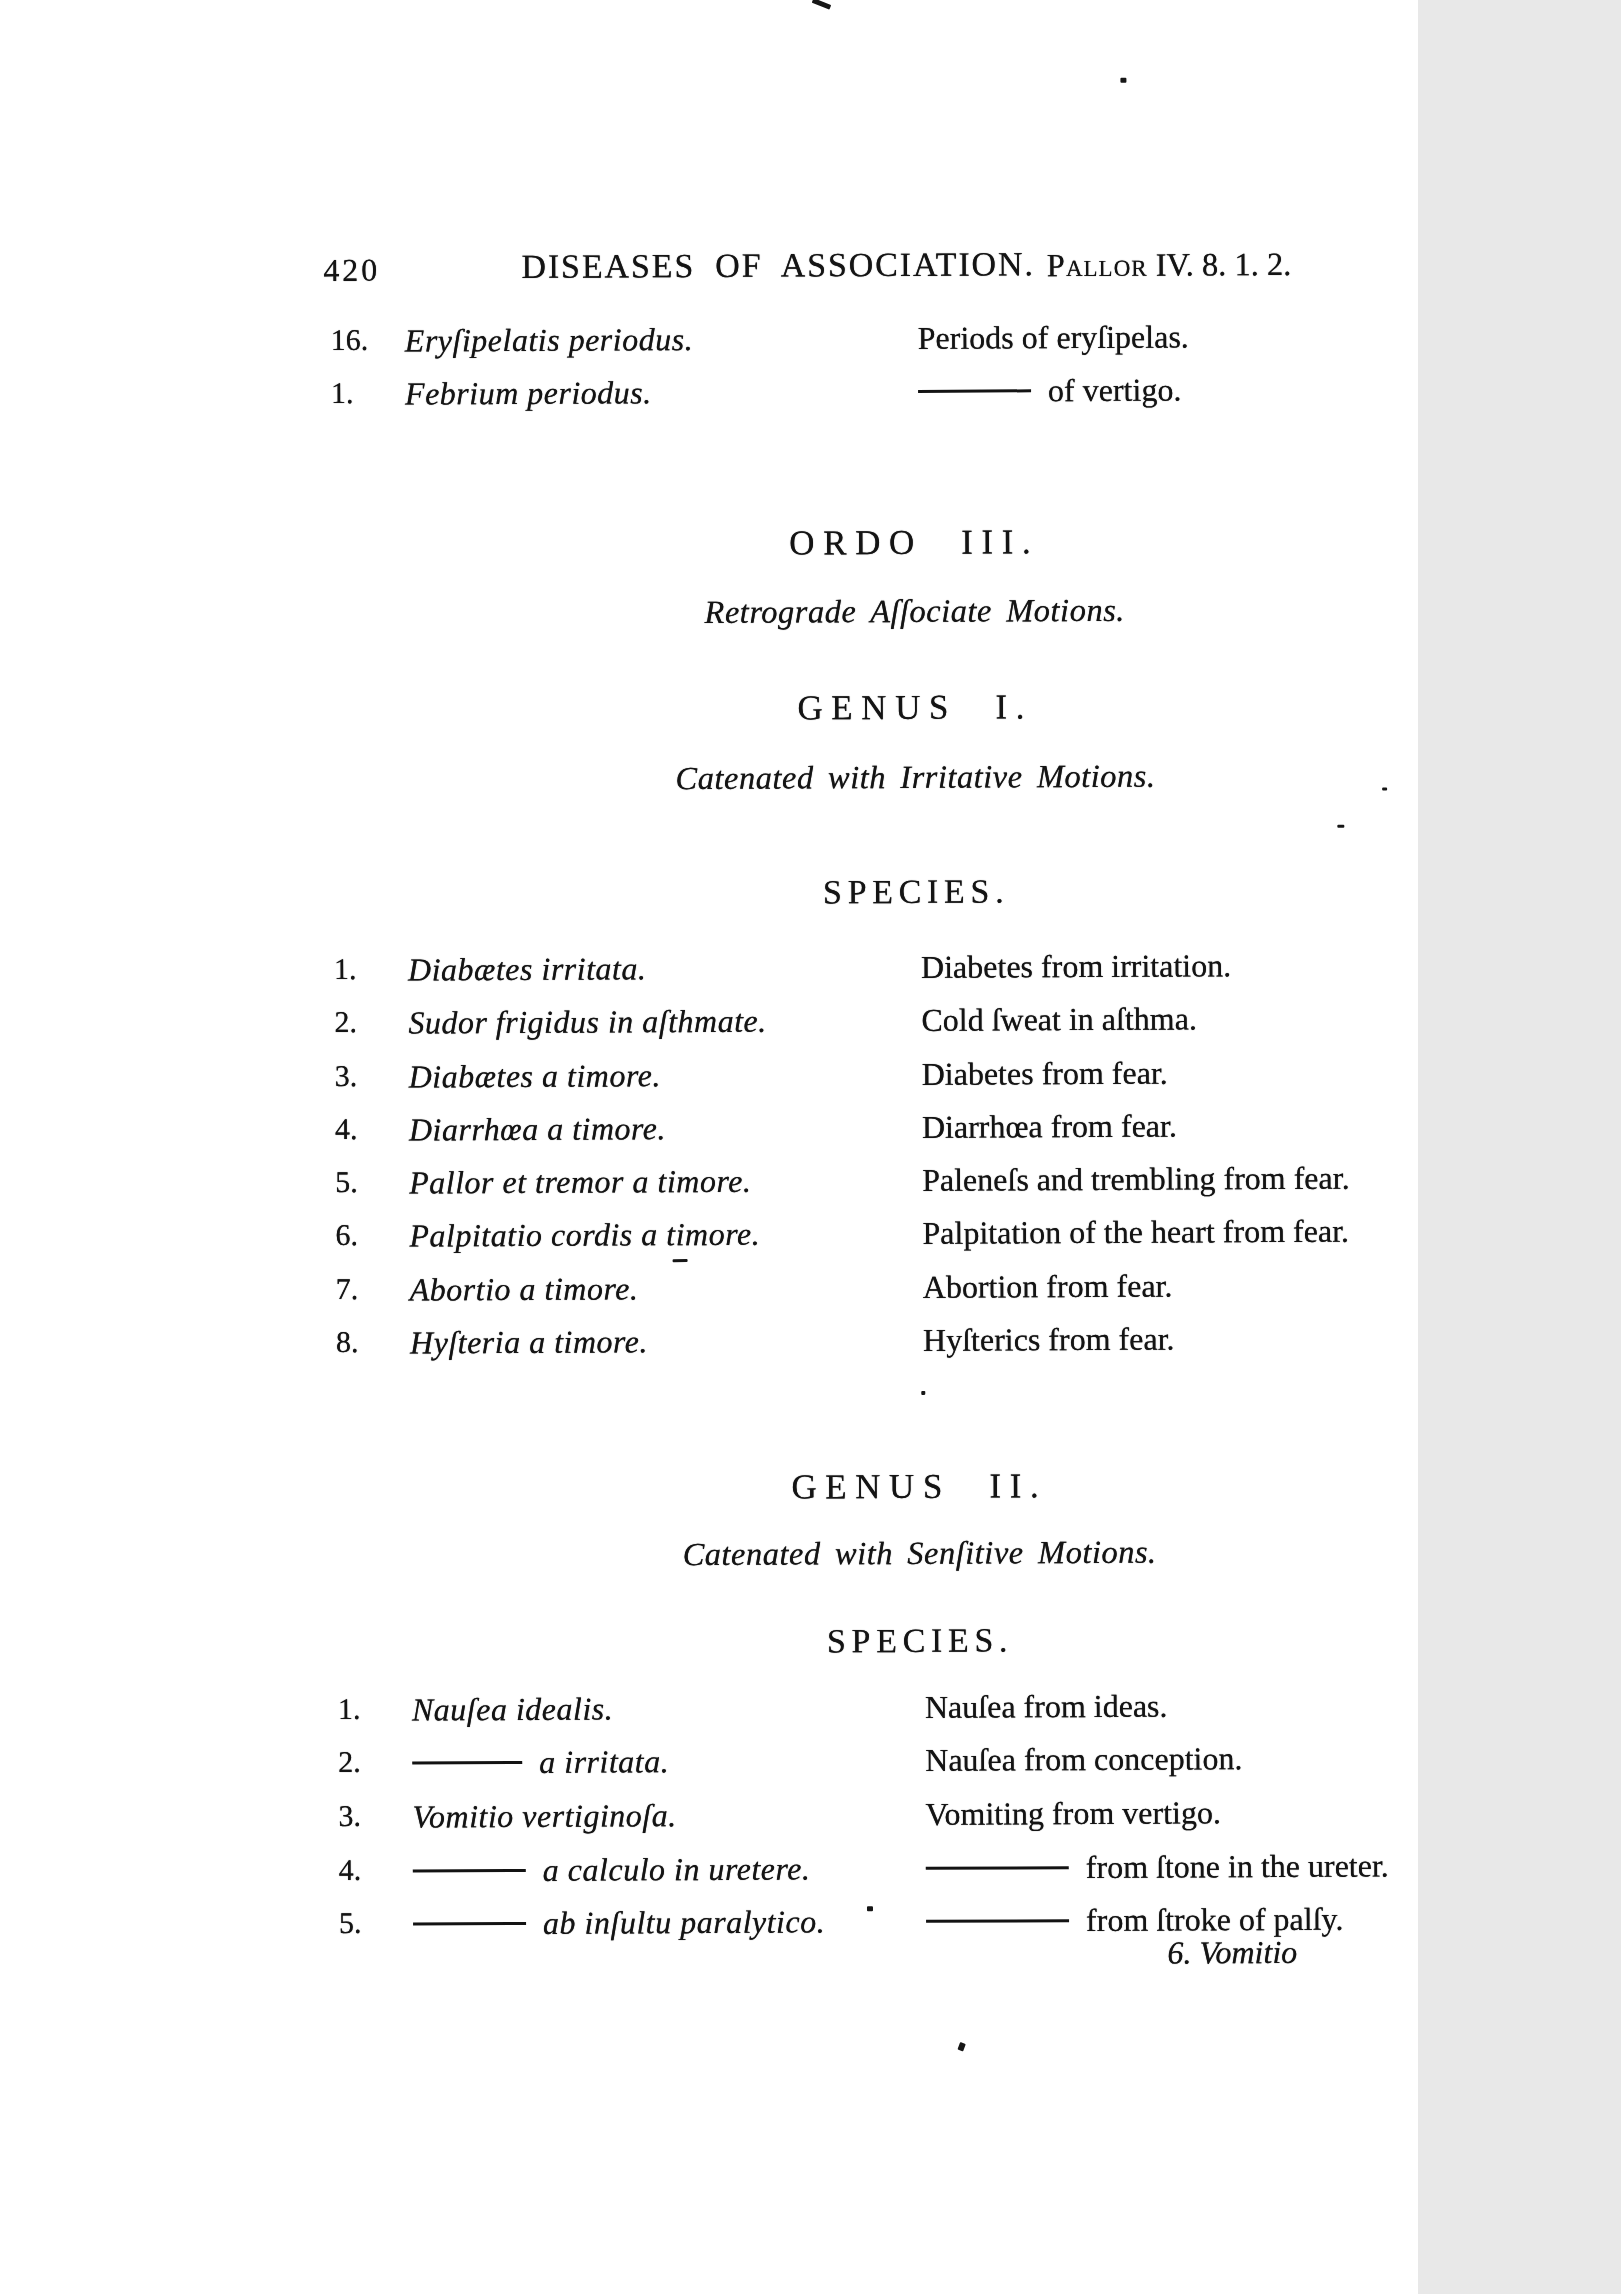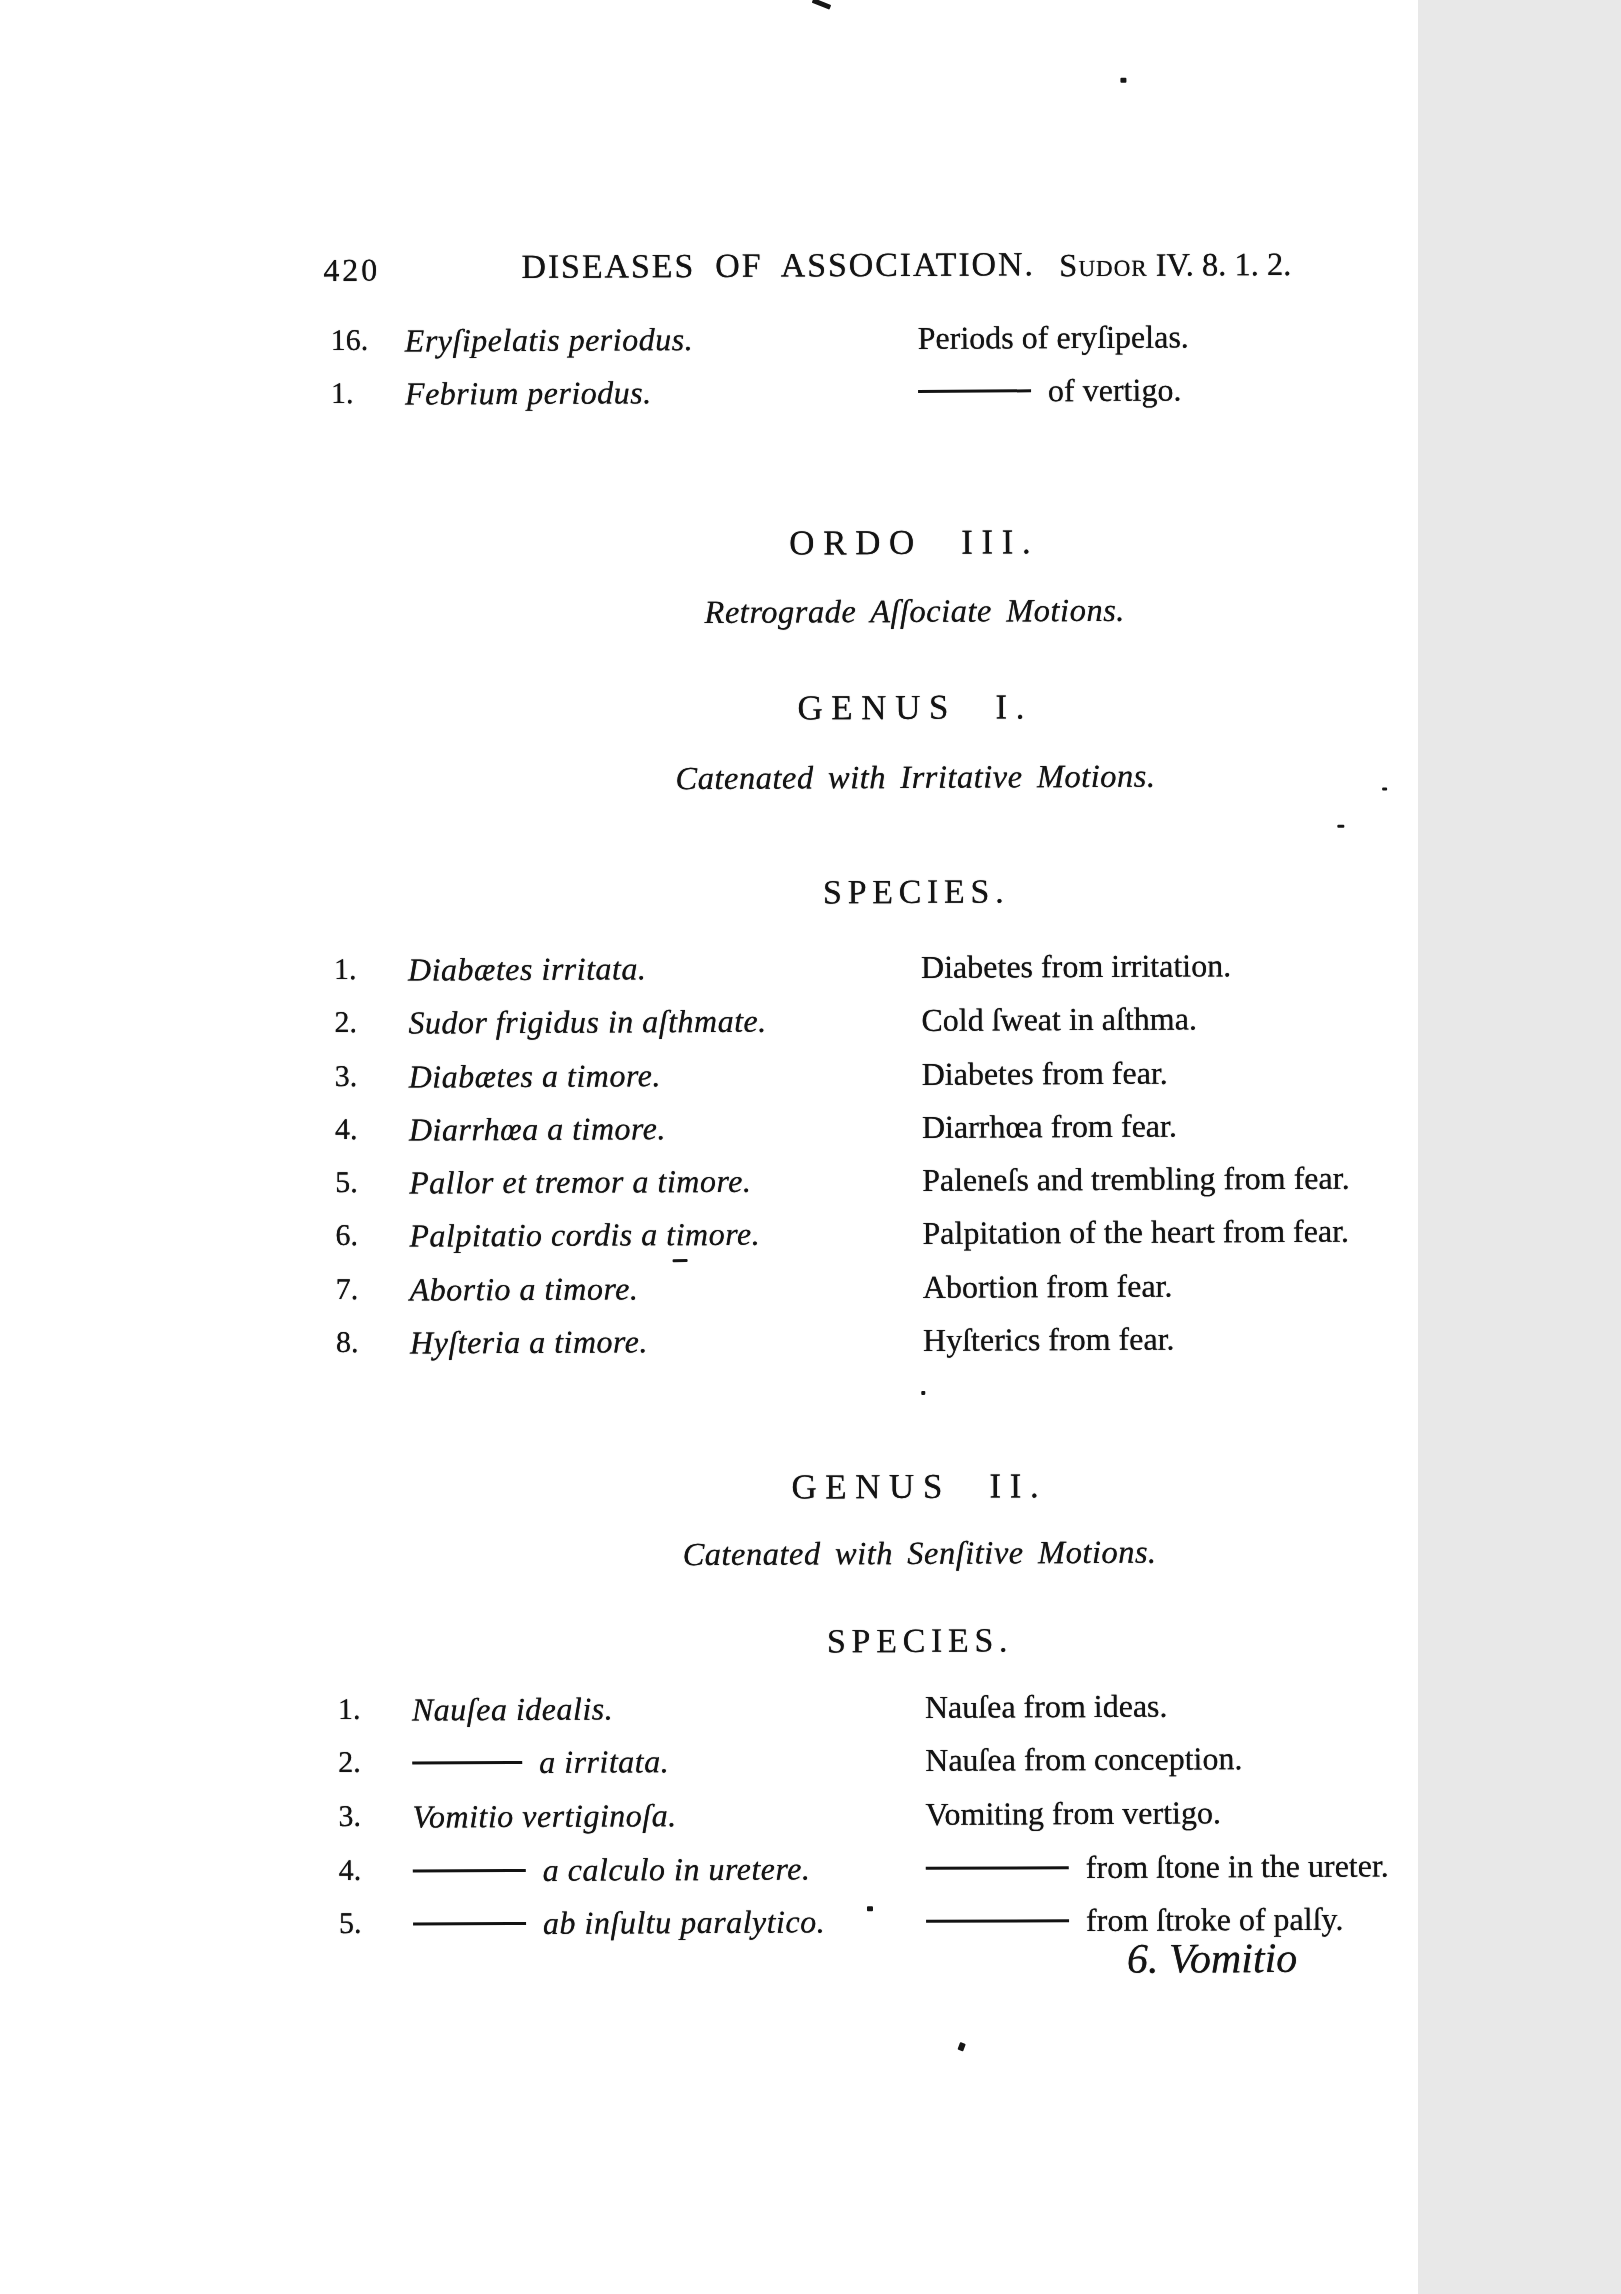--- a/index.html
+++ b/index.html
@@ -16,36 +16,36 @@
   .running-title{left:526px;top:247px;font-size:34px;letter-spacing:1.9px;word-spacing:9.6px;}
   .class-ref{right:122px;top:249px;font-size:32.5px;}
   .sc{font-variant:small-caps;letter-spacing:1px;}
   .heading{left:325px;width:1185px;text-align:center;font-size:35px;letter-spacing:8.6px;word-spacing:21px;}
   .species-heading{left:325px;width:1185px;text-align:center;font-size:34px;letter-spacing:5.7px;}
   .subtitle{left:325px;width:1185px;text-align:center;font-size:32.5px;font-style:italic;letter-spacing:0.5px;word-spacing:5.7px;}
   .row{position:absolute;left:0;top:0;width:100%;height:44px;font-size:32px;}
   .num{position:absolute;left:335px;white-space:nowrap;font-size:30px;}
   .latin{position:absolute;left:409px;white-space:nowrap;font-style:italic;letter-spacing:0.5px;}
   .eng{position:absolute;left:922px;white-space:nowrap;}
-  .catchword{right:125px;top:1937px;font-size:42px;font-style:italic;}
+  .catchword{right:125px;top:1937px;font-size:32px;font-style:italic;}
   .dash{display:inline-block;height:3.8px;background:#131313;vertical-align:8.6px;margin-right:17px;}
   .dash.w115{width:110px;}
   .dash.w118{width:113px;}
   .dash.w150{width:143px;}
   .speck{position:absolute;background:#161616;border-radius:1px;}
 </style>
 </head>
 <body>
 
 <div class="page">
   <div class="skew">
 
     <div class="abs pagenum">420</div>
     <div class="abs running-title">DISEASES OF ASSOCIATION.</div>
-    <div class="abs class-ref"><span class="sc">Sudor</span>&nbsp;<span>IV. 8. 1. 2.</span></div>
+    <div class="abs class-ref"><span class="sc">Pallor</span>&nbsp;<span>IV. 8. 1. 2.</span></div>
 
     <div class="row" style="top:321px">
       <span class="num">16.</span>
       <span class="latin">Eryſipelatis periodus.</span>
       <span class="eng">Periods of eryſipelas.</span>
     </div>
     <div class="row" style="top:374px">
       <span class="num">1.</span>
       <span class="latin">Febrium periodus.</span>
       <span class="eng"><span class="dash w118"></span><span>of vertigo.</span></span>

